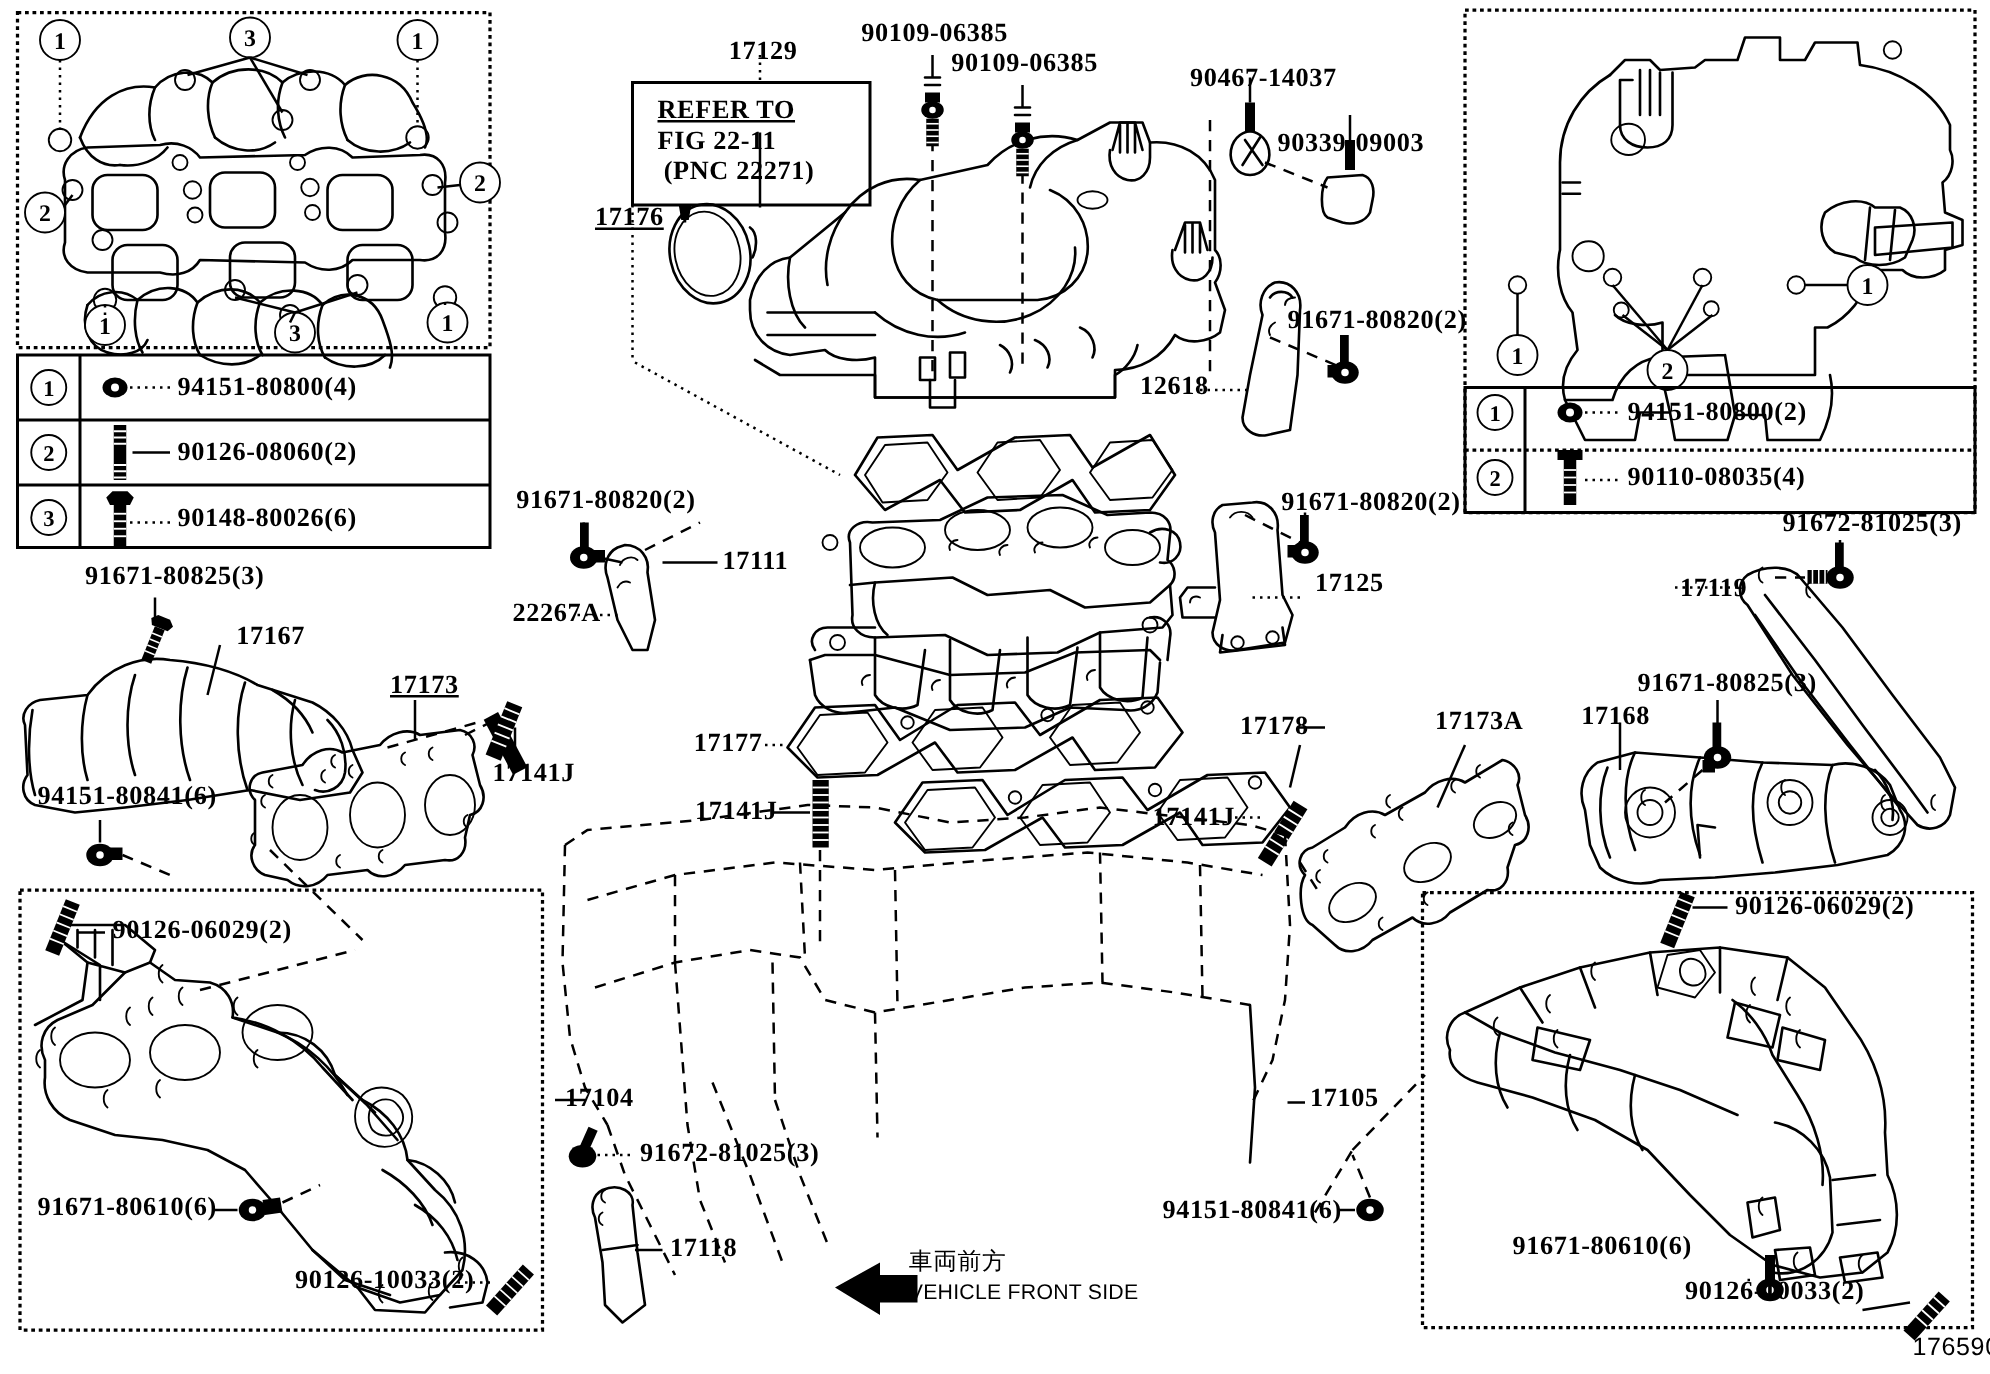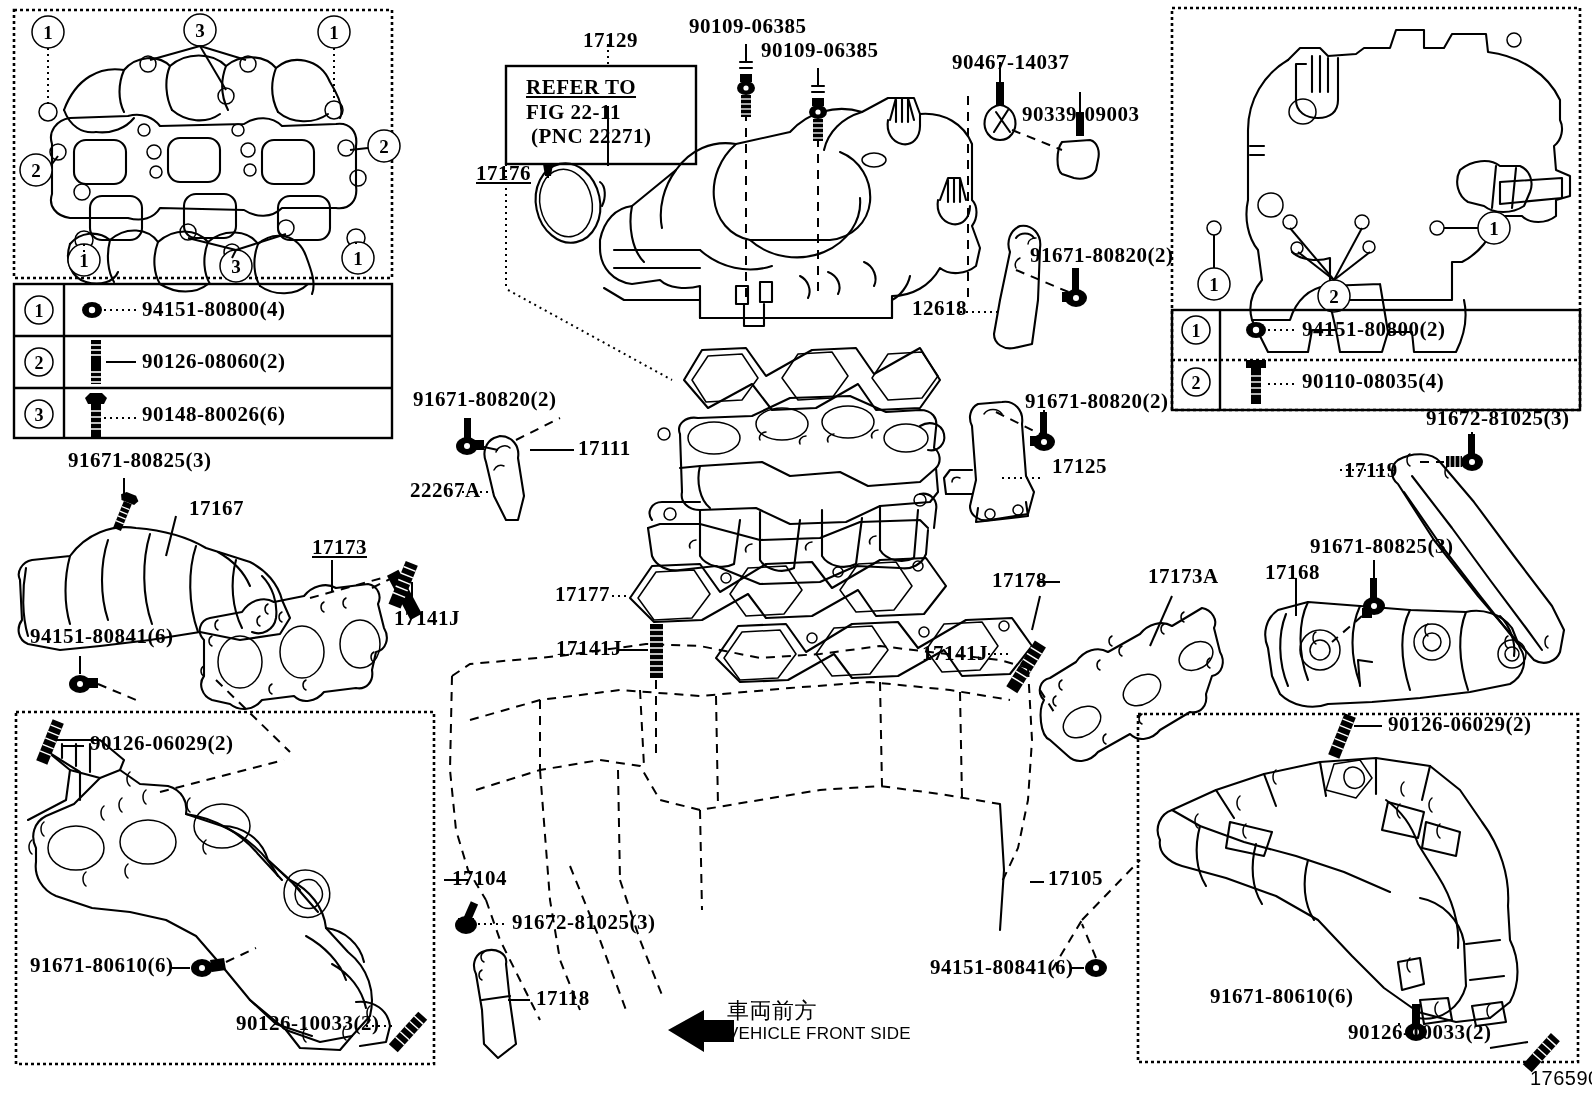--- a/index.html
+++ b/index.html
@@ -1,21 +1,21 @@
 <!DOCTYPE html>
 <html><head>
 <meta charset="utf-8">
 <style>
   html,body{margin:0;padding:0;background:#fff;}
   body{width:1592px;height:1099px;position:relative;overflow:hidden;
        font-family:"Liberation Serif",serif;color:#000;}
   #canvas{position:absolute;left:0;top:0;width:1592px;height:1099px;}
   .lbl{position:absolute;white-space:nowrap;font-family:"Liberation Serif",serif;
        font-weight:bold;font-size:21px;letter-spacing:0.5px;line-height:1;}
-  .lbl.jp{font-family:Liberation Serif, serif;font-weight:normal;font-size:22px;}
+  .lbl.jp{font-family:Liberation Serif, serif;font-weight:normal;font-size:19px;}
   .lbl.front{font-family:"Liberation Sans",sans-serif;font-weight:normal;font-size:17px;letter-spacing:0.2px;}
   .lbl.figno{font-family:"Liberation Sans",sans-serif;font-weight:normal;font-size:20px;}
   svg{overflow:visible;}
 </style>
 </head>
 <body>
 
 <svg id="canvas" viewBox="0 0 1592 1099">
   <defs>
     <style>

